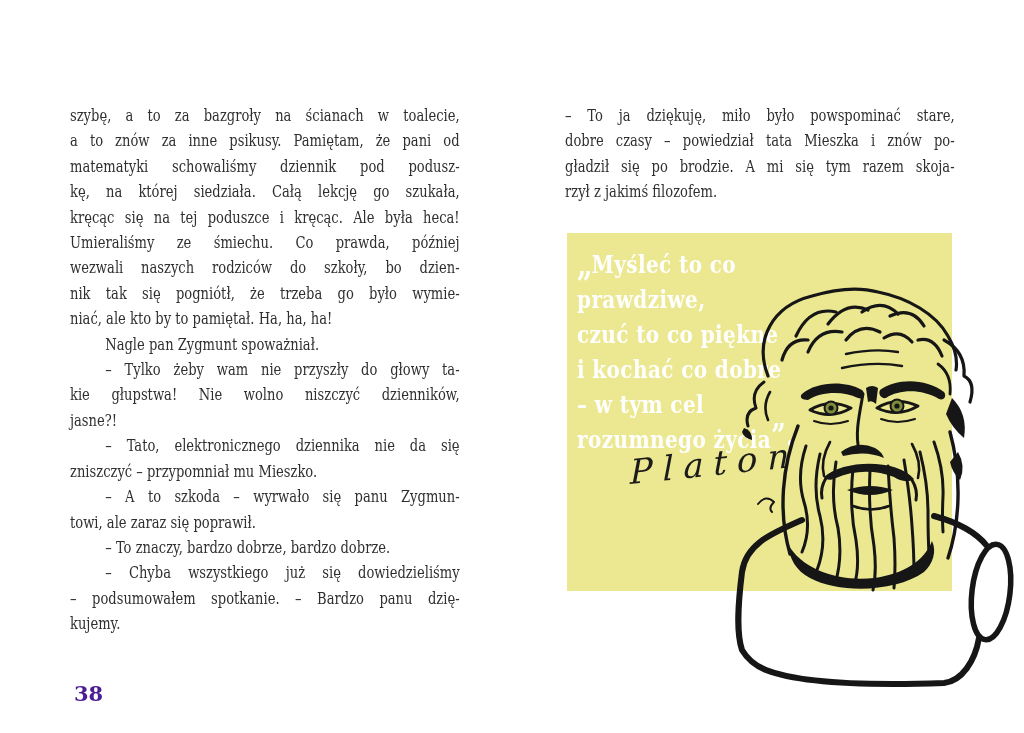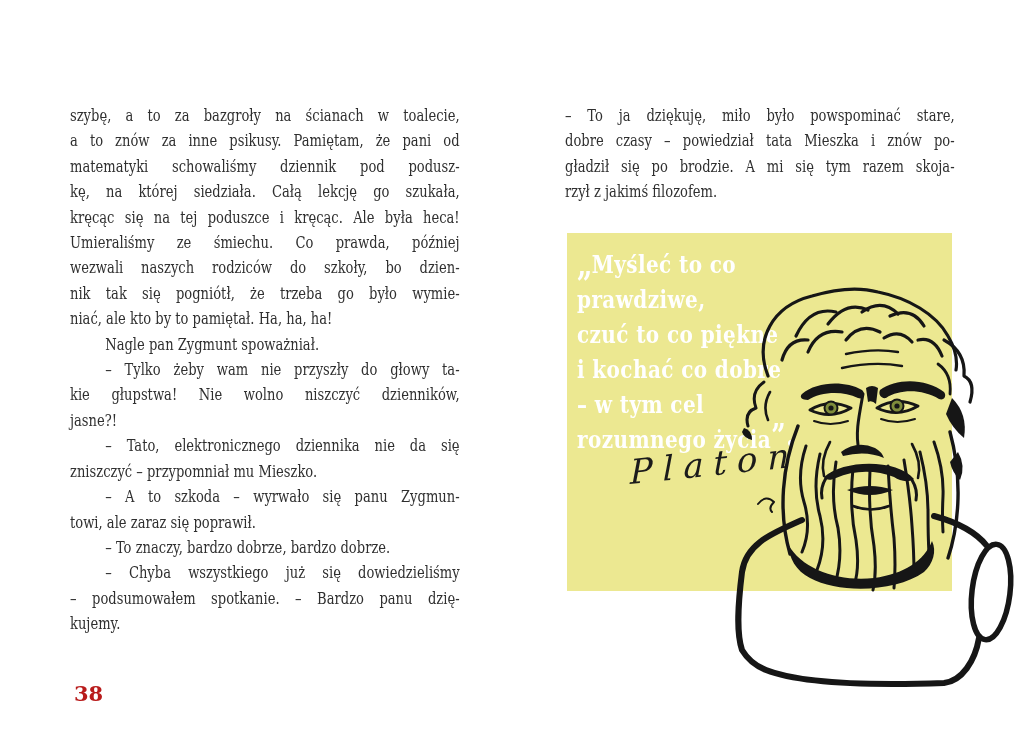--- a/index.html
+++ b/index.html
@@ -28,21 +28,21 @@
   }
   .q-open{font-size:1.35em;line-height:0;vertical-align:-0.08em;letter-spacing:-2px;margin-right:1px;}
   .q-close{font-size:1.25em;line-height:0;vertical-align:0.05em;}
   .signature{
     position:absolute;left:630px;top:452px;
     font-size:34px;font-style:italic;font-weight:normal;color:#1b1b1b;
     letter-spacing:10px;transform:rotate(-6deg) skewX(-6deg);transform-origin:0 50%;
   }
   .page-number{
     position:absolute;left:74px;top:681px;
-    font-size:21px;font-weight:bold;color:#b91c1c;
+    font-size:21px;font-weight:bold;color:#4c1d95;
   }
   svg.plato{position:absolute;left:650px;top:240px;}
 </style>
 </head>
 <body>
 
 <div>
 
   <div id="left-col" class="col">
     <div class="bl j">szybę, a to za bazgroły na ścianach w toalecie,</div>

